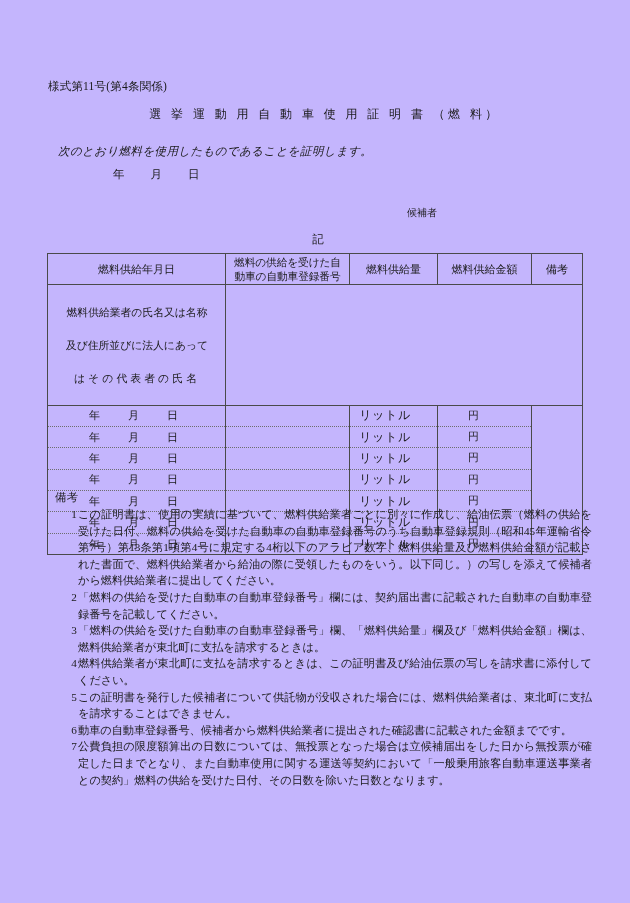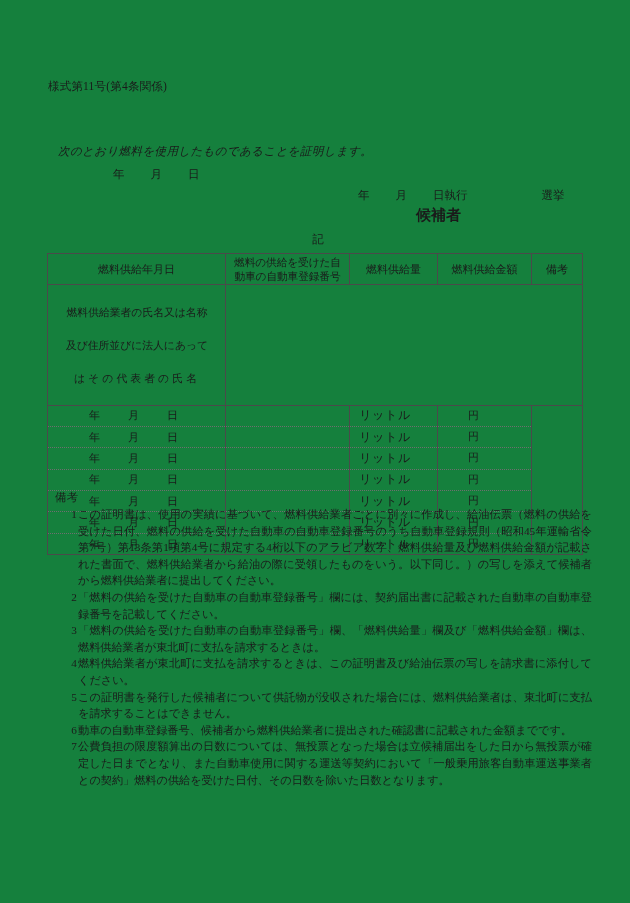--- a/index.html
+++ b/index.html
@@ -12,21 +12,21 @@
     width: 630px;
     height: 903px;
     position: relative;
     font-family: "Liberation Serif", "DejaVu Serif", serif;
     color: #1a1a1a;
     -webkit-font-smoothing: antialiased;
   }
   .page {
     position: absolute;
     inset: 0;
-    background: #15803d;
+    background: #c4b5fd;
   }
 
   
   .form-no {
     position: absolute;
     left: 48px;
     top: 79px;
     font-size: 11.5px;
     letter-spacing: 0.2px;
     white-space: nowrap;
@@ -65,25 +65,24 @@
     left: 358px;
     top: 188px;
     font-size: 11.5px;
     white-space: nowrap;
   }
   .exec-line .gap { display: inline-block; width: 26px; }
   .exec-line .gap-wide { display: inline-block; width: 74px; }
 
   .candidate-line {
     position: absolute;
-    left: 416px;
+    left: 407px;
     top: 206px;
-    font-size: 15px;
-    white-space: nowrap;
-    font-weight: bold;
+    font-size: 10px;
+    white-space: nowrap;
   }
 
   .ki-mark {
     position: absolute;
     left: 0;
     right: 0;
     top: 232px;
     text-align: center;
     font-size: 11.5px;
     padding-left: 6px;
@@ -210,30 +209,28 @@
     text-indent: 0;
   }
 </style>
 </head>
 <body>
 
 <div class="page">
 
   <div class="form-no">様式第11号(第4条関係)</div>
 
+  <div class="doc-title">選 挙 運 動 用 自 動 車 使 用 証 明 書 （燃 料）</div>
 
   <div class="intro">次のとおり燃料を使用したものであることを証明します。</div>
 
   <div class="date-line-1">
     <span>年</span><span class="gap"></span><span>月</span><span class="gap"></span><span>日</span>
   </div>
 
-  <div class="exec-line">
-    <span>年</span><span class="gap"></span><span>月</span><span class="gap"></span><span>日執行</span><span class="gap-wide"></span><span>選挙</span>
-  </div>
 
   <div class="candidate-line">候補者</div>
 
   <div class="ki-mark">記</div>
 
   <div class="tbl-wrap">
     <table class="form-table">
       <colgroup>
         <col style="width:178px">
         <col style="width:124px">

